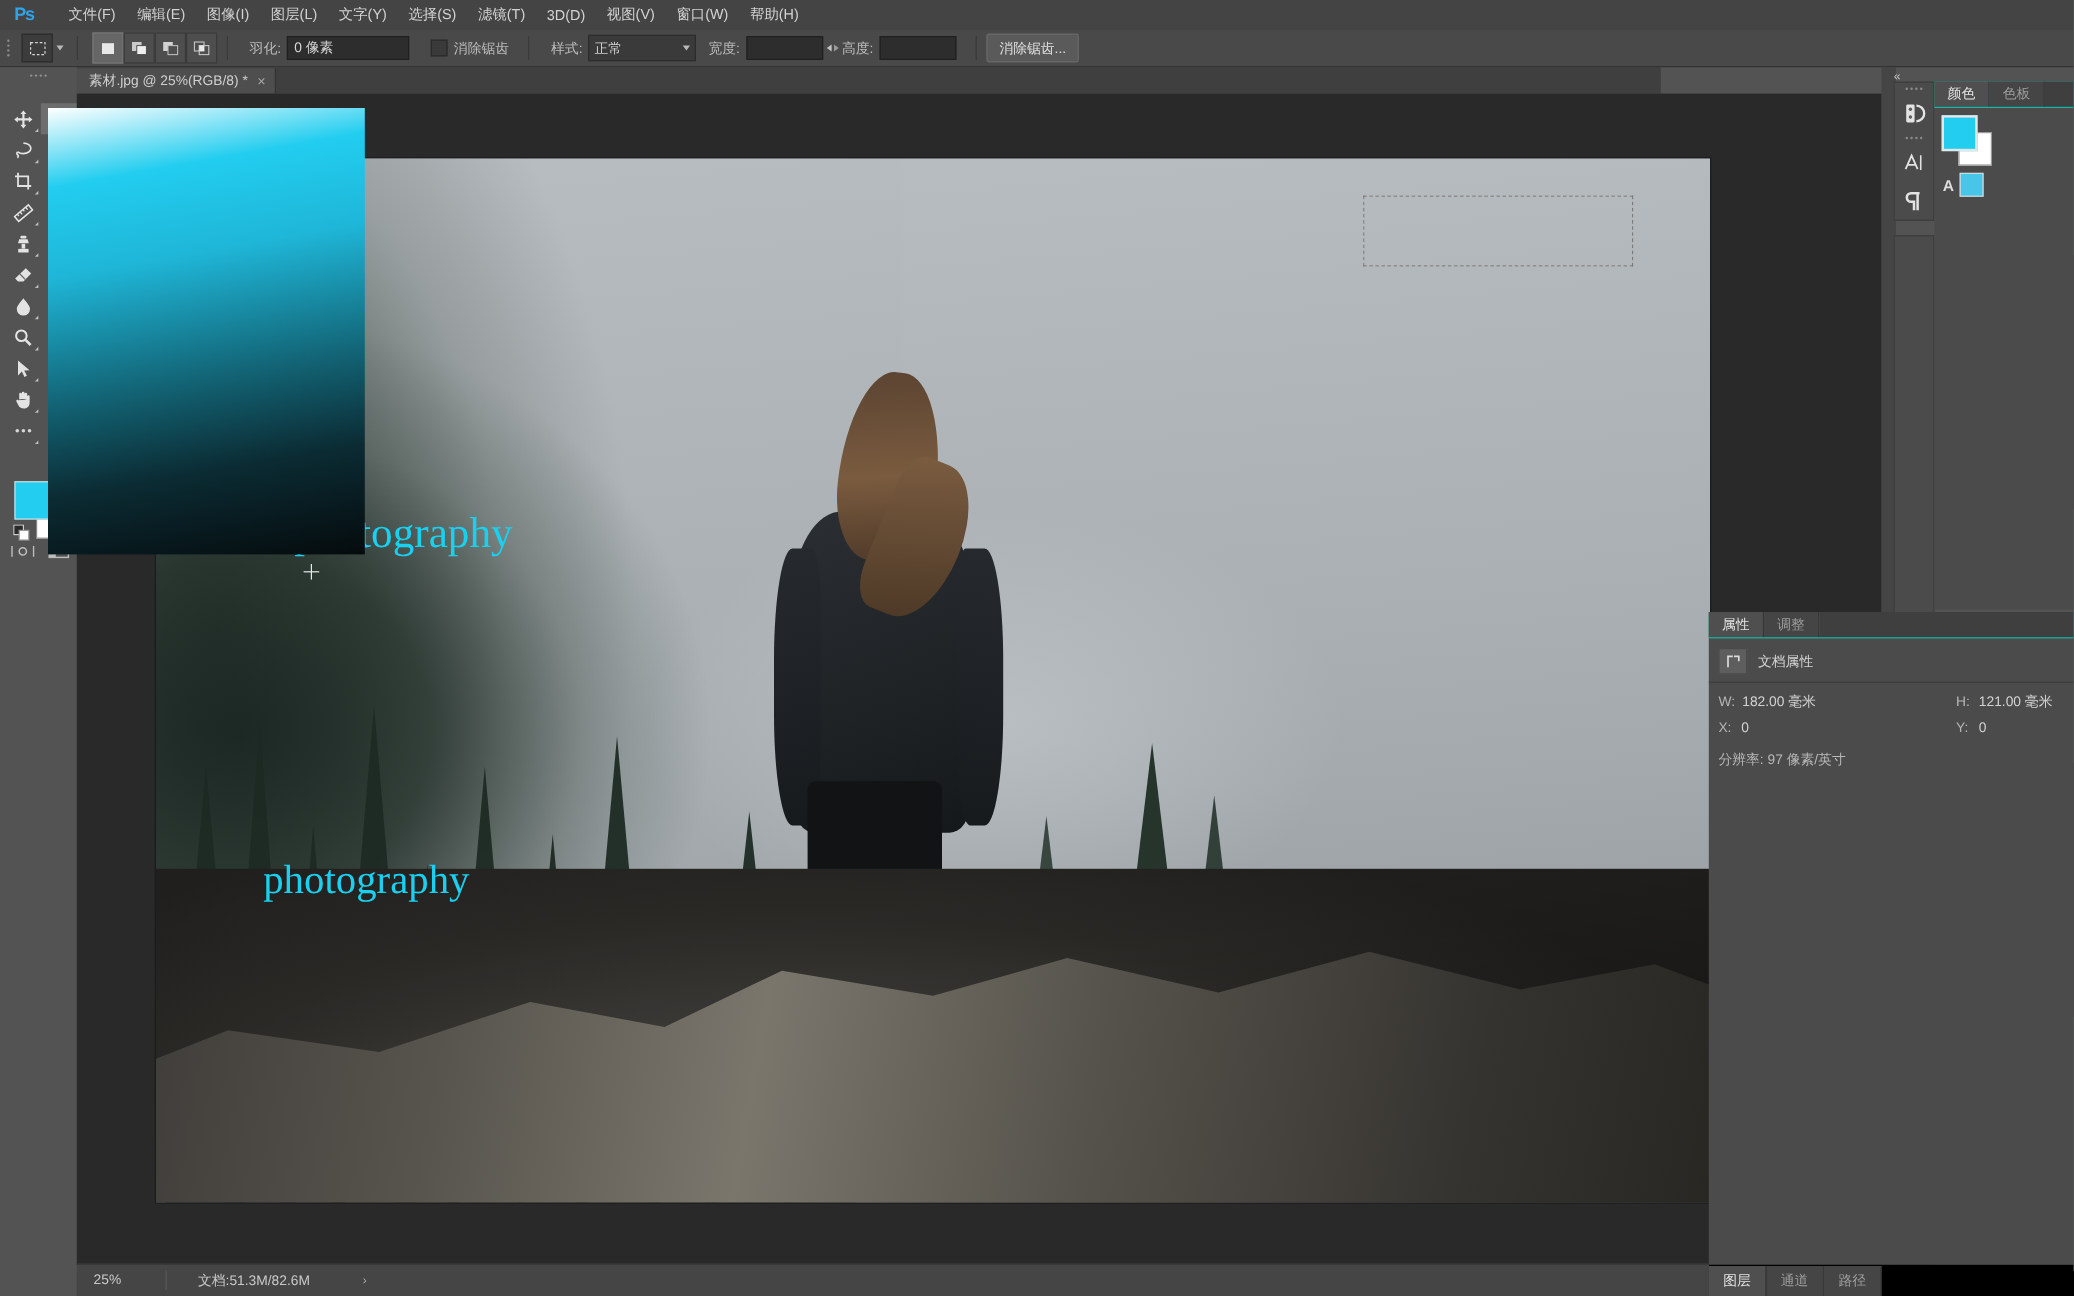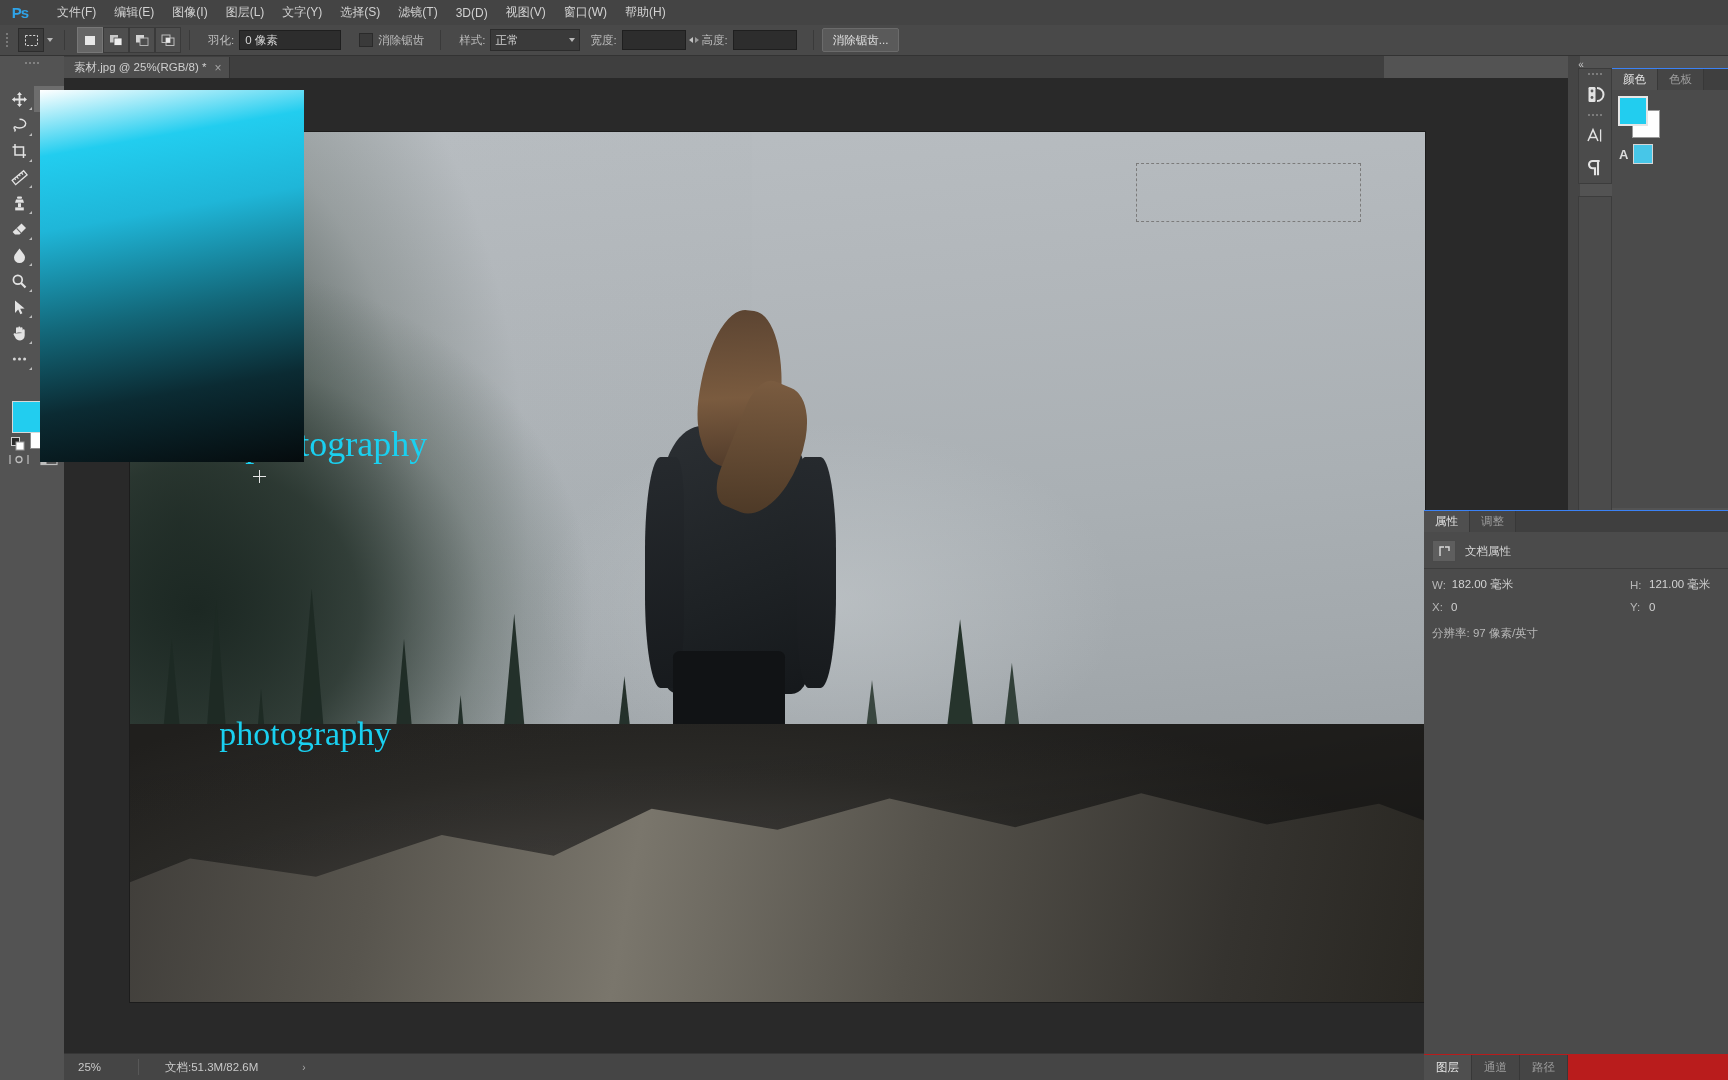--- a/index.html
+++ b/index.html
@@ -99,21 +99,21 @@
   
   .dockrail{position:absolute;right:148px;top:56px;width:12px;bottom:0;background:#454545;}
   .dock-collapse{position:absolute;right:134px;top:56px;width:26px;height:16px;display:flex;align-items:center;justify-content:center;font-size:10px;color:#c4c4c4;}
   .iconcol{position:absolute;right:116px;top:68px;width:32px;background:#4b4b4b;border:1px solid #3c3c3c;}
   .iconcol .ic{height:32px;display:flex;align-items:center;justify-content:center;}
   .iconcol .grip{height:9px;display:flex;align-items:center;justify-content:center;gap:2px;}
   .iconcol .grip i{width:2px;height:2px;background:#8d8d8d;border-radius:50%;}
   .iconcol-b{position:absolute;right:116px;top:196px;width:32px;bottom:26px;background:#4b4b4b;border:1px solid #3c3c3c;}
 
   .panel{position:absolute;right:0;background:#4b4b4b;}
-  .paneltabs{display:flex;height:22px;background:#3b82f6;align-items:center;}
+  .paneltabs{display:flex;height:22px;background:#14b8a6;align-items:flex-start;}
   .ptab{height:21px;padding:0 11px;display:flex;align-items:center;font-size:11.5px;color:#9d9d9d;background:#454545;border-right:1px solid #383838;}
   .ptab.active{background:#4f4f4f;color:#e2e2e2;}
   .ptab-fill{flex:1;background:#3f3f3f;height:21px;}
 
   #colorpanel{top:68px;width:116px;height:440px;}
   .colorrow{display:flex;align-items:flex-start;padding:6px 0 0 6px;}
   .cp-swatches{position:relative;width:42px;height:40px;}
   .cp-fg{position:absolute;left:0;top:0;width:26px;height:26px;border:2px solid #e6e6e6;}
   .cp-bg{position:absolute;left:14px;top:14px;width:26px;height:26px;background:#fff;border:1px solid #9a9a9a;}
   .cp-mode{display:flex;align-items:center;gap:5px;padding:8px 0 0 7px;}
@@ -124,21 +124,21 @@
   .prop-head{display:flex;align-items:center;gap:9px;padding:8px 0 6px 8px;}
   .prop-ico{width:22px;height:20px;background:#5e5e5e;border:1px solid #4a4a4a;display:flex;align-items:center;justify-content:center;}
   .prop-title{font-size:11.5px;color:#d4d4d4;}
   .prop-body{border-top:1px solid #3d3d3d;padding:8px 8px 0 8px;}
   .prow{display:flex;font-size:11.5px;color:#c4c4c4;margin-bottom:9px;}
   .pcell{flex:1;display:flex;align-items:center;gap:6px;}
   .plabel{color:#b6b6b6;min-width:13px;}
   .pval{color:#d2d2d2;text-align:center;}
   .prow2{font-size:11.5px;color:#b9b9b9;padding-top:4px;}
 
-  .bottomtabs{position:absolute;right:0;bottom:0;width:304px;height:26px;background:#b91c1c;display:flex;align-items:flex-end;}
+  .bottomtabs{position:absolute;right:0;bottom:0;width:304px;height:26px;background:#000000;display:flex;align-items:flex-end;}
   .btab{height:25px;padding:0 12px;display:flex;align-items:center;font-size:11.5px;color:#9e9e9e;background:#454545;border-right:1px solid #383838;}
   .btab.active{background:#4f4f4f;color:#e4e4e4;}
 
   
   .statusbar{position:absolute;left:64px;bottom:0;right:304px;height:26px;background:#454545;display:flex;align-items:center;border-top:1px solid #363636;}
   .st-zoom{width:60px;font-size:11.5px;color:#c9c9c9;padding-left:14px;}
   .st-divider{width:1px;height:16px;background:#585858;}
   .st-doc{font-size:11.5px;color:#c9c9c9;padding-left:26px;}
   .st-arrow{font-size:10px;color:#aaa;padding-left:44px;}
   .lr-handle{position:absolute;left:0;bottom:0;width:64px;height:26px;background:#535353;}

